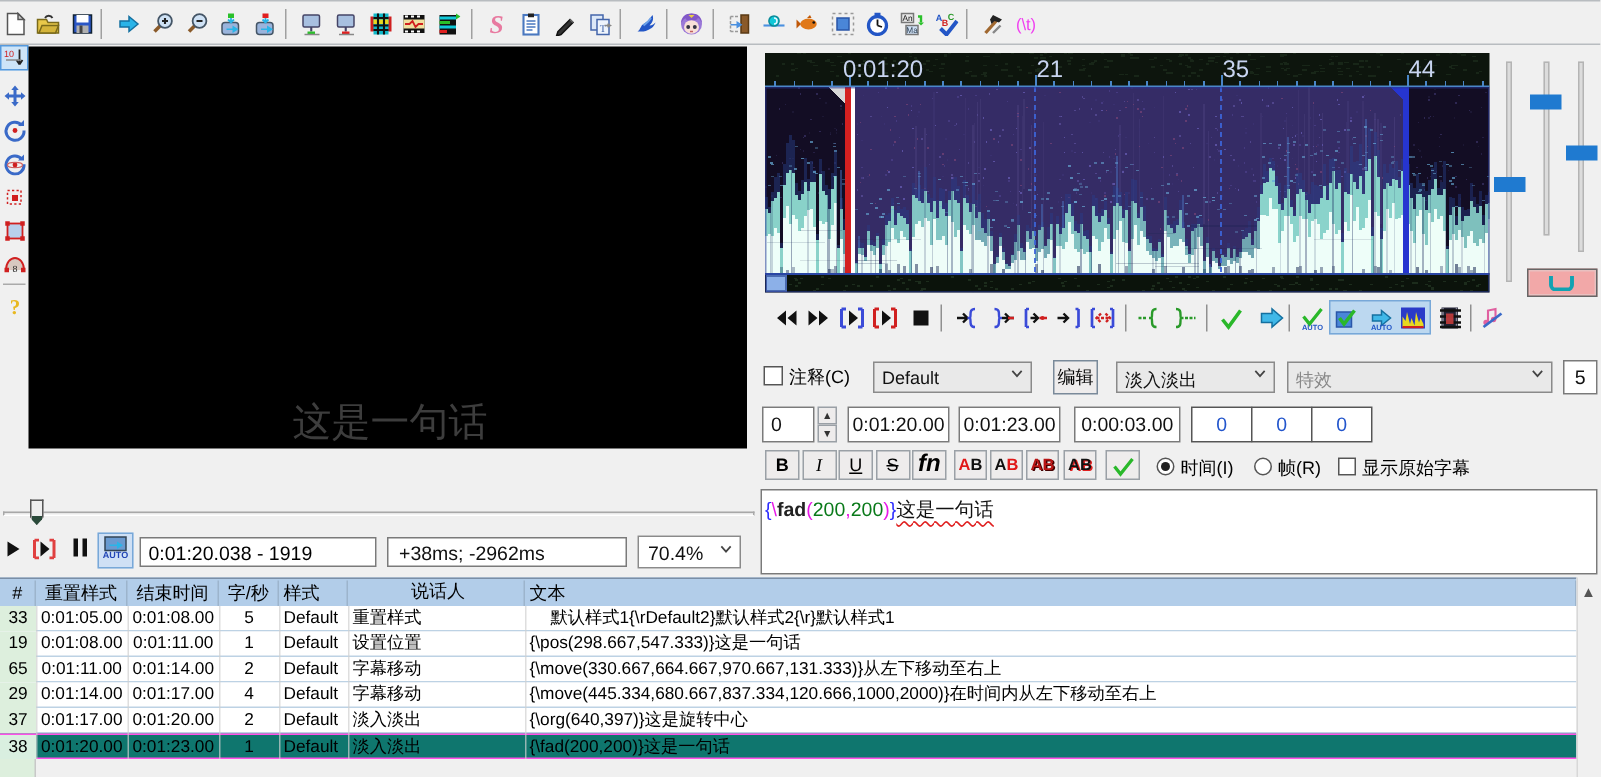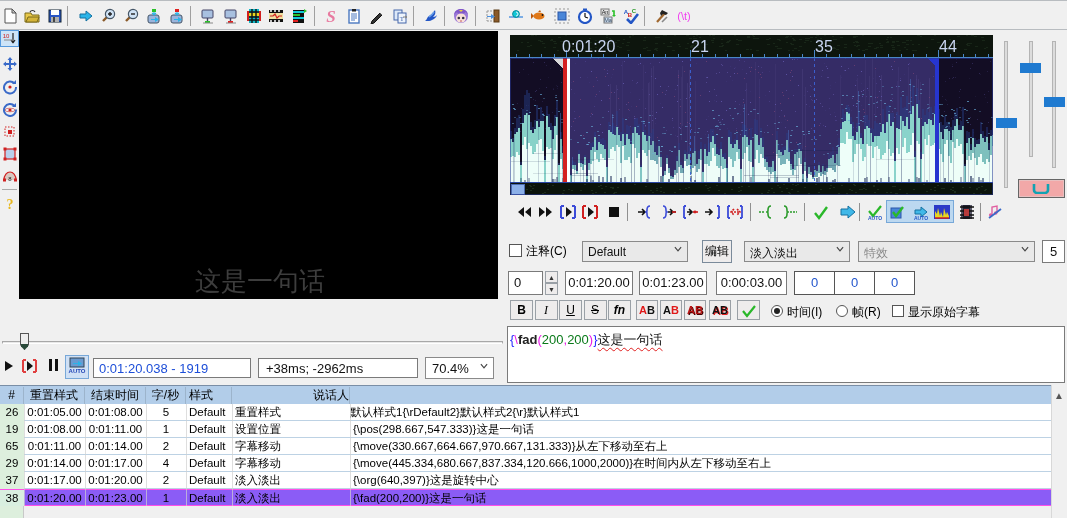--- a/index.html
+++ b/index.html
@@ -12,21 +12,21 @@
 .tbox{position:absolute;background:#fff;border:1px solid #7a7a7a;font-size:13px;color:#111;line-height:17px}
 .gbtn{position:absolute;background:#eeecec;border:1px solid #9aa0a6;text-align:center}
 #audio{position:absolute;left:510px;top:35px;width:483px;height:160px}
 .vslider-track{position:absolute;width:4px;background:#dcdcdc;border:1px solid #b4b4b4}
 .vthumb{position:absolute;width:21px;height:10px;background:#1f7ad0}
 .combo{position:absolute;background:#e9e9e9;border:1px solid #8a8a8a;font-size:12px;color:#111}
 .combo .arr{position:absolute;right:5px;top:50%;margin-top:-5px;width:8px;height:8px;color:#444}
 .gc{position:absolute;top:0;height:17px;line-height:17px;font-size:11.5px;color:#000;white-space:nowrap;overflow:hidden}
 .grow{position:absolute;left:0;width:1051px;height:17px;background:#fff;border-bottom:1px solid #bdd2e4}
 .grow .numc{background:#ddefdd}
-.grow.sel{background:#8b5cf6;border-top:1px solid #ff50e8;border-bottom:1px solid #ff50e8;height:17px}
+.grow.sel{background:#0f766e;border-top:1px solid #ff50e8;border-bottom:1px solid #ff50e8;height:17px}
 .grow.sel .numc{background:#d9efe0}
 .ghead{position:absolute;left:0;top:385px;width:1051px;height:19px;background:#b2cde9;border-top:1px solid #7a8ea6}
 .ghcell{position:absolute;top:1px;height:17px;line-height:17px;font-size:12px;color:#000;border-right:1px solid #9cb4cc;white-space:nowrap;overflow:hidden}
 .asep{position:absolute;top:203px;width:1px;height:18px;background:#909090}
 .rlabel{position:absolute;top:3px;font-size:16px;color:#c8d4f0;white-space:nowrap}
 </style></head>
 <body>
 <div id="toolbar">
     <div class="ticon" style="left:2px"><svg width="16" height="16" viewBox="0 0 16 16">
         <path d="M3 1h7l4 4v10H3z" fill="#fefefe" stroke="#555" stroke-width="1"></path>
@@ -243,21 +243,21 @@
     <path d="M15 1v12M15 1h-3M15 13h-3" stroke="#e04040" stroke-width="2" fill="none"></path>
   </svg>
 <div style="position:absolute;left:49px;top:359px;width:3px;height:12px;background:#111"></div>
 <div style="position:absolute;left:55px;top:359px;width:3px;height:12px;background:#111"></div>
 <div style="position:absolute;left:65px;top:355px;width:24px;height:24px;background:#cfe0f5;border:1px solid #78a8d8"></div>
 <svg style="position:absolute;left:69px;top:357px" width="16" height="11" viewBox="0 0 16 11">
     <rect x="1" y="1" width="14" height="9" fill="#6a9ad0" stroke="#345"></rect>
     <path d="M4 6h5V4l4 2.5L9 9V7H4z" fill="#2ab4e8"></path>
   </svg>
 <div style="position:absolute;left:66px;top:368px;width:22px;text-align:center;font-size:6px;font-weight:bold;color:#2346b6">AUTO</div>
-<div class="tbox" style="left:93px;top:358px;width:158px;height:20px;padding:1px 0 0 5px;color:#1d4ed8">0:01:20.038 - 1919</div>
+<div class="tbox" style="left:93px;top:358px;width:158px;height:20px;padding:1px 0 0 5px;color:#000000">0:01:20.038 - 1919</div>
 <div class="tbox" style="left:258px;top:358px;width:160px;height:20px;padding:1px 0 0 7px">+38ms; -2962ms</div>
 <div class="combo" style="left:425px;top:357px;width:69px;height:22px;background:#fff">
     <span style="position:absolute;left:6px;top:3px;font-size:13px">70.4%</span>
     <svg class="arr" width="9" height="6" viewBox="0 0 9 6" style="top:9px">
       <path d="M1 1l3.5 4L8 1" stroke="#444" stroke-width="1.3" fill="none"></path>
     </svg>
   </div>
 <div id="audio">
     <div style="position:absolute;left:0;top:0"><svg width="483" height="23" viewBox="0 0 483 23" shape-rendering="crispEdges">
         <rect width="483" height="23" fill="#0d150d"></rect>
@@ -2453,21 +2453,21 @@
 <div class="tbox" style="left:565px;top:271px;width:68px;height:24px;text-align:center;line-height:22px">0:01:20.00</div>
 <div class="tbox" style="left:639px;top:271px;width:68px;height:24px;text-align:center;line-height:22px">0:01:23.00</div>
 <div class="tbox" style="left:716px;top:271px;width:71px;height:24px;text-align:center;line-height:22px">0:00:03.00</div>
 <div class="tbox" style="left:794px;top:271px;width:41px;height:24px;text-align:center;line-height:22px;color:#2255cc;border-color:#555">0</div>
 <div class="tbox" style="left:834px;top:271px;width:41px;height:24px;text-align:center;line-height:22px;color:#2255cc;border-color:#555">0</div>
 <div class="tbox" style="left:874px;top:271px;width:41px;height:24px;text-align:center;line-height:22px;color:#2255cc;border-color:#555">0</div>
 <div class="gbtn" style="left:510px;top:300px;width:23px;height:20px;font-size:12px;line-height:18px"><b>B</b></div>
 <div class="gbtn" style="left:534.5px;top:300px;width:23px;height:20px;font-size:12px;line-height:18px"><i style="font-family:'Liberation Serif'">I</i></div>
 <div class="gbtn" style="left:559.0px;top:300px;width:23px;height:20px;font-size:12px;line-height:18px"><u>U</u></div>
 <div class="gbtn" style="left:583.5px;top:300px;width:23px;height:20px;font-size:12px;line-height:18px"><s>S</s></div>
-<div class="gbtn" style="left:608.0px;top:300px;width:23px;height:20px;font-size:12px;line-height:18px"><i><b>fn</b></i></div>
+<div class="gbtn" style="left:608.0px;top:300px;width:23px;height:20px;font-size:16px;line-height:18px"><i><b>fn</b></i></div>
 <div class="gbtn" style="left:636px;top:300px;width:22px;height:20px;font-size:11px;font-weight:bold;line-height:18px"><span style="color:#e01818">A</span><span style="color:#111">B</span></div>
 <div class="gbtn" style="left:660px;top:300px;width:22px;height:20px;font-size:11px;font-weight:bold;line-height:18px"><span style="color:#111">A</span><span style="color:#e01818">B</span></div>
 <div class="gbtn" style="left:684px;top:300px;width:22px;height:20px;font-size:11px;font-weight:bold;line-height:18px"><span style="color:#b81414;text-shadow:1px 1px 0 #400">AB</span></div>
 <div class="gbtn" style="left:709px;top:300px;width:22px;height:20px;font-size:11px;font-weight:bold;line-height:18px"><span style="color:#111;text-shadow:1px 1px 0 #e02020">AB</span></div>
 <div class="gbtn" style="left:737px;top:300px;width:23px;height:20px"><svg width="16" height="14" viewBox="0 0 16 14" style="margin-top:3px">
       <path d="M2 7l4 5 8-10" fill="none" stroke="#2ab82a" stroke-width="2.2"></path>
     </svg></div>
 <div style="position:absolute;left:771px;top:305px;width:12px;height:12px;border:1px solid #555;border-radius:50%;background:#fff"></div>
 <div style="position:absolute;left:774px;top:308px;width:6px;height:6px;border-radius:50%;background:#222"></div>
 <div style="position:absolute;left:787px;top:304px;font-size:12px">时间(I)</div>
@@ -2476,30 +2476,31 @@
 <div style="position:absolute;left:892px;top:305px;width:12px;height:12px;border:1px solid #555;background:#fff"></div>
 <div style="position:absolute;left:908px;top:304px;font-size:12px">显示原始字幕</div>
 <div style="position:absolute;left:507px;top:326px;width:558px;height:57px;background:#fff;border:1px solid #7a7a7a"></div>
 <div style="position:absolute;left:510px;top:331px;font-size:13px;white-space:nowrap"><span style="color:#2a2aff">{</span><span style="color:#e818e8">\</span><b style="color:#222">fad</b><span style="color:#e818e8">(</span><span style="color:#0a7a1a">200</span><span style="color:#e818e8">,</span><span style="color:#0a7a1a">200</span><span style="color:#e818e8">)</span><span style="color:#2a2aff">}</span><span style="color:#111;text-decoration:underline wavy #e02020 1px;text-underline-offset:3px">这是一句话</span></div>
 <div class="ghead">
     <div class="ghcell" style="left:0px;width:24px;text-align:center;">#</div>
     <div class="ghcell" style="left:24px;width:61px;text-align:center;">重置样式</div>
     <div class="ghcell" style="left:85px;width:61px;text-align:center;">结束时间</div>
     <div class="ghcell" style="left:146px;width:40px;text-align:center;">字/秒</div>
     <div class="ghcell" style="left:186px;width:46px;text-align:left;padding-left:3px;">样式</div>
-    <div class="ghcell" style="left:232px;width:118px;text-align:right;padding-left:3px;">说话人</div>
+    <div class="ghcell" style="left:232px;width:118px;text-align:center;padding-left:3px;font-family:Liberation Mono, monospace;">说话人</div>
+    <div class="ghcell" style="left:350px;width:701px;text-align:left;padding-left:3px;">文本</div>
   </div>
 <div class="grow" style="top:404px">
-    <div class="gc numc" style="left:0;width:24px;text-align:center">26</div>
+    <div class="gc numc" style="left:0;width:24px;text-align:center">33</div>
     <div class="gc" style="left:24px;width:61px;text-align:center">0:01:05.00</div>
     <div class="gc" style="left:85px;width:61px;text-align:center">0:01:08.00</div>
     <div class="gc" style="left:146px;width:40px;text-align:center">5</div>
     <div class="gc" style="left:186px;width:46px;padding-left:3px">Default</div>
     <div class="gc" style="left:232px;width:118px;padding-left:3px">重置样式</div>
-    <div class="gc" style="left:350px;width:698px;padding-left:0">默认样式1{\rDefault2}默认样式2{\r}默认样式1</div>
+    <div class="gc" style="left:350px;width:698px;padding-left:17px">默认样式1{\rDefault2}默认样式2{\r}默认样式1</div>
   </div>
 <div class="grow" style="top:421px">
     <div class="gc numc" style="left:0;width:24px;text-align:center">19</div>
     <div class="gc" style="left:24px;width:61px;text-align:center">0:01:08.00</div>
     <div class="gc" style="left:85px;width:61px;text-align:center">0:01:11.00</div>
     <div class="gc" style="left:146px;width:40px;text-align:center">1</div>
     <div class="gc" style="left:186px;width:46px;padding-left:3px">Default</div>
     <div class="gc" style="left:232px;width:118px;padding-left:3px">设置位置</div>
     <div class="gc" style="left:350px;width:698px;padding-left:3px">{\pos(298.667,547.333)}这是一句话</div>
   </div>

